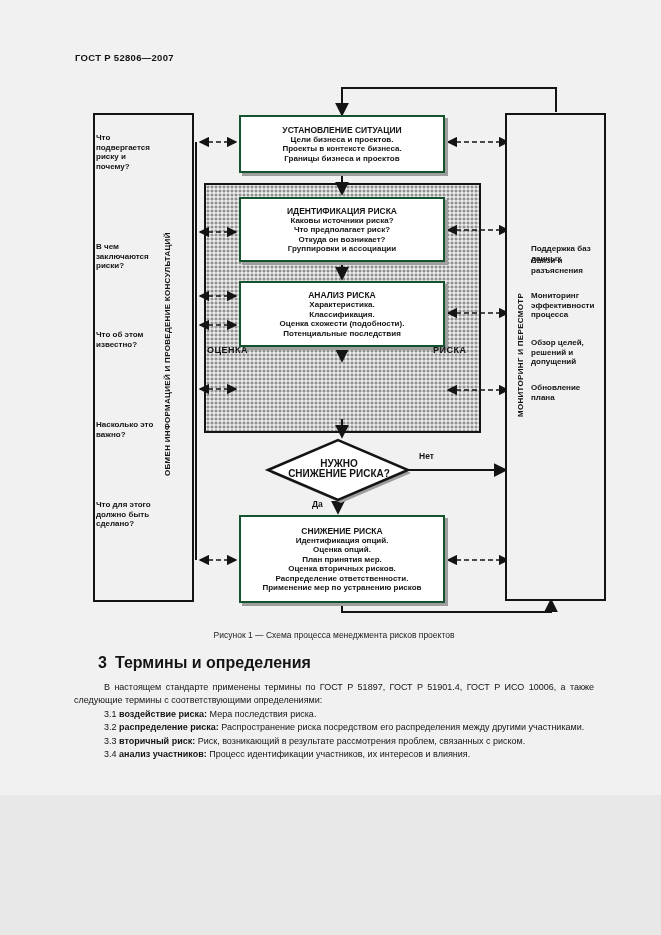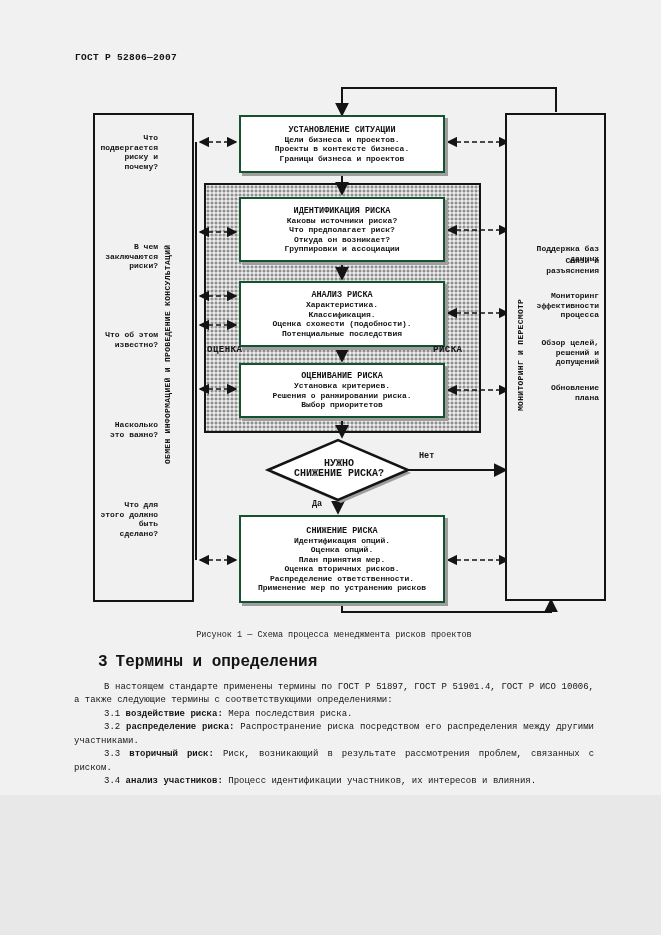--- a/index.html
+++ b/index.html
@@ -1,30 +1,30 @@
 <!DOCTYPE html>
 <html><head>
 <meta charset="utf-8">
 <style>
   html,body{margin:0;padding:0;}
   body{background:#e8e8e8;}
   .page{position:relative;width:661px;height:795px;background:#f1f1f1;
-        font-family:Liberation Mono, monospace;color:#141414;overflow:hidden;}
+        font-family:Liberation Sans, sans-serif;color:#141414;overflow:hidden;}
 
   .header{position:absolute;left:75px;top:52px;font-size:9.5px;font-weight:bold;letter-spacing:.3px;}
 
   
   .diagram{position:absolute;inset:0;}
   .connectors{position:absolute;left:0;top:0;pointer-events:none;}
 
   .panel{position:absolute;border:2px solid #141414;background:#f1f1f1;}
   .panel-left{left:93px;top:113px;width:97px;height:485px;}
   .panel-right{left:505px;top:113px;width:97px;height:484px;}
 
-  .q,.note-item{position:absolute;font-size:8px;font-weight:bold;line-height:9.5px;text-align:right;}
+  .q,.note-item{position:absolute;font-size:8px;font-weight:bold;line-height:9.5px;text-align:left;}
   .q{left:1px;width:62px;}
   .q1{top:18px;} .q2{top:127px;} .q3{top:215px;} .q4{top:305px;} .q5{top:385px;}
   .note-item{left:24px;width:68px;}
   .n1{top:103px;margin-top:26px;} .n2{top:141px;} .n3{top:176px;} .n4{top:223px;} .n5{top:268px;}
 
   .vlabel{position:absolute;writing-mode:vertical-rl;transform:rotate(180deg);
           font-size:8px;font-weight:bold;letter-spacing:.3px;text-align:center;white-space:nowrap;}
   .vlabel-left{left:62px;top:6px;width:22px;height:466px;line-height:22px;}
   .vlabel-right{left:5px;top:6px;width:18px;height:468px;line-height:18px;}
 
@@ -156,26 +156,20 @@
     </div>
 
     <div class="pbox bx-analyze">
       <div class="bt">АНАЛИЗ РИСКА</div>
       <div class="bl">Характеристика.</div>
       <div class="bl">Классификация.</div>
       <div class="bl">Оценка схожести (подобности).</div>
       <div class="bl">Потенциальные последствия</div>
     </div>
 
-    <div class="pbox bx-evaluate">
-      <div class="bt">ОЦЕНИВАНИЕ РИСКА</div>
-      <div class="bl">Установка критериев.</div>
-      <div class="bl">Решения о ранжировании риска.</div>
-      <div class="bl">Выбор приоритетов</div>
-    </div>
 
     <div class="pbox bx-mitigate">
       <div class="bt">СНИЖЕНИЕ РИСКА</div>
       <div class="bl">Идентификация опций.</div>
       <div class="bl">Оценка опций.</div>
       <div class="bl">План принятия мер.</div>
       <div class="bl">Оценка вторичных рисков.</div>
       <div class="bl">Распределение ответственности.</div>
       <div class="bl">Применение мер по устранению рисков</div>
     </div>

